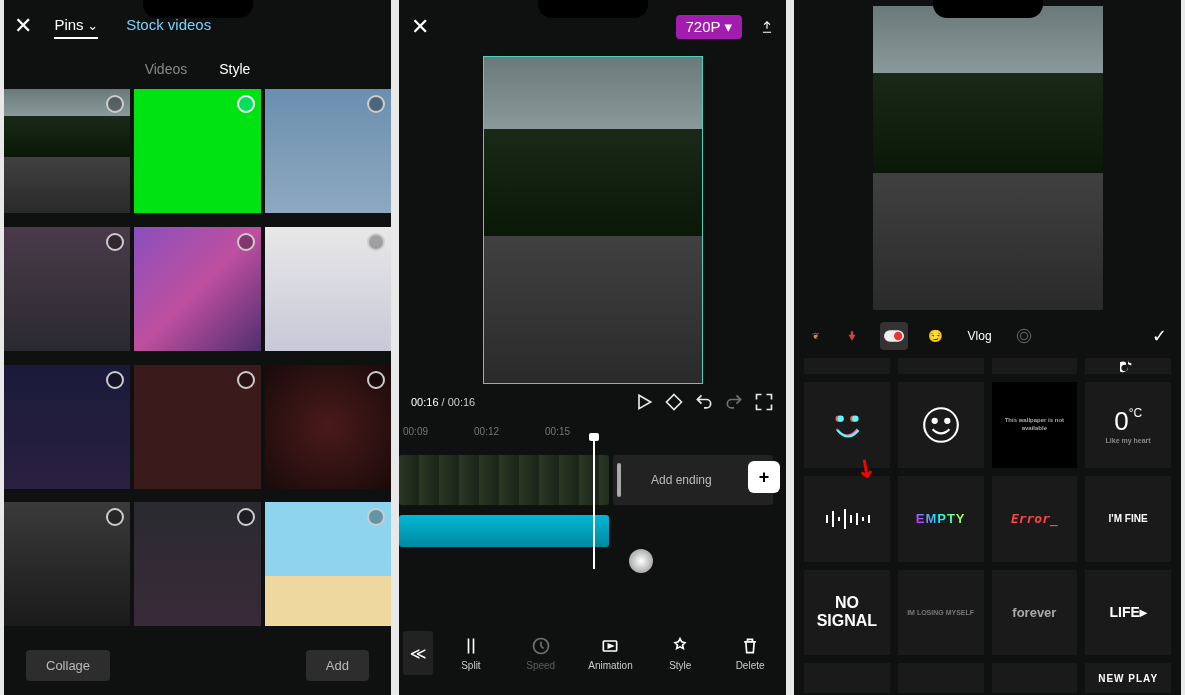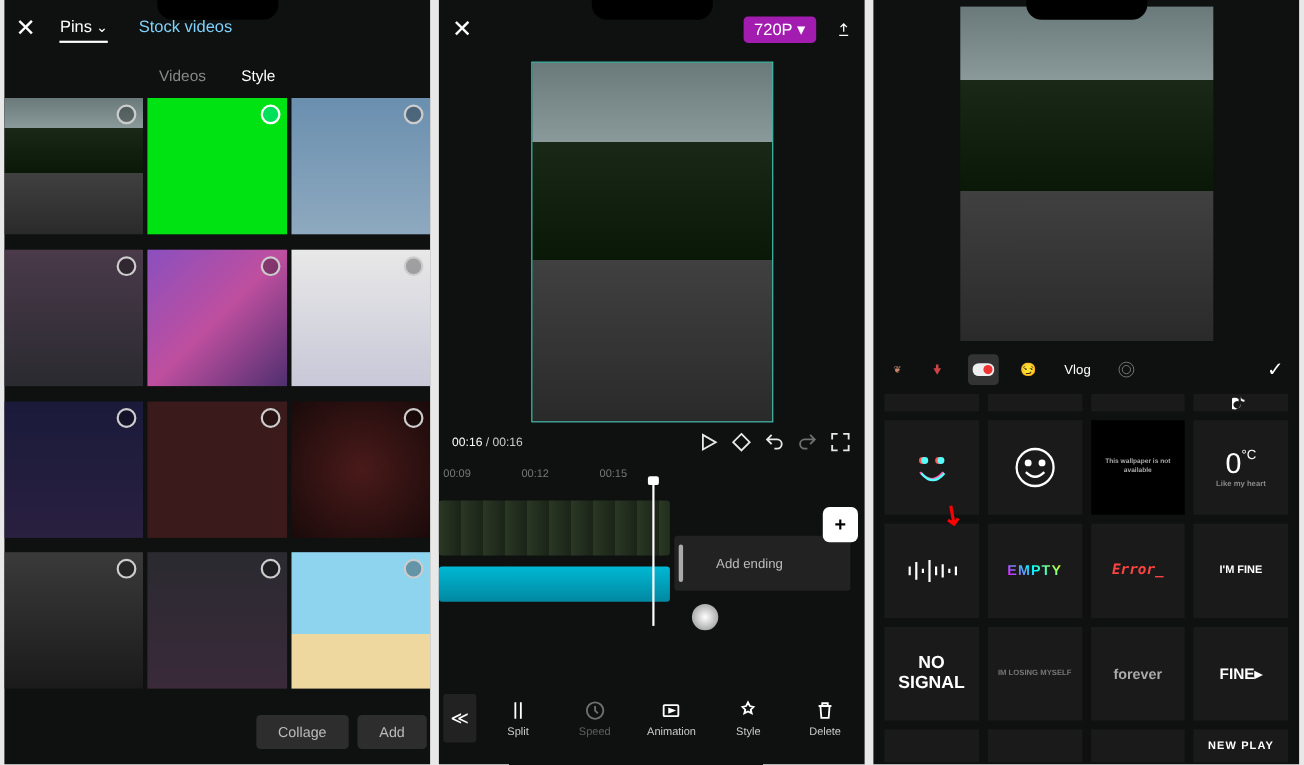--- a/index.html
+++ b/index.html
@@ -29,41 +29,41 @@
     .p1-tab.active { color: #fff; border-bottom: 2px solid #fff; font-weight: 500; }
     .p1-tab.dd::after { content: " ⌄"; font-size: 13px; }
     .p1-subtabs { display: flex; justify-content: center; gap: 32px; padding: 14px 0 12px; font-size: 14px; }
     .p1-sub { color: #888; cursor: pointer; }
     .p1-sub.active { color: #fff; font-weight: 500; }
     .p1-grid { display: grid; grid-template-columns: repeat(3,1fr); gap: 4px; padding: 0 0; flex: 1; overflow: hidden; }
     .thumb { position: relative; background: #222; height: 124px; overflow: hidden; }
     .sel-circle { position: absolute; top: 6px; right: 6px; width: 18px; height: 18px; border: 2px solid #fff; border-radius: 50%; background: rgba(0,0,0,0.3); border-color: #ccc; }
     .sel-circle.sel { background: #00e05a; border-color: #fff; }
     .thumb.green { background: #00e312; }
-    .p1-bottom { display: flex; justify-content: flex-end; gap: 8px; padding: 14px 3px; }
+    .p1-bottom { display: flex; justify-content: space-between; gap: 8px; padding: 14px 22px; }
     .btn { padding: 8px 20px; background: #2d2d2d; border-radius: 4px; font-size: 13px; color: #bbb; cursor: pointer; }
 
     
     .p2-top { display: flex; align-items: center; justify-content: space-between; padding: 14px 12px 6px; }
     .p2-rt { display: flex; align-items: center; gap: 18px; }
     .pill { background: #a21caf; padding: 3px 10px; border-radius: 4px; font-size: 15px; cursor: pointer; }
     .export-ic { width: 14px; height: 14px; cursor: pointer; }
     .preview { margin: 10px auto 4px; width: 220px; height: 328px; border: 1px solid #4dd0c0; background: #1a1a18; }
     .time-row { display: flex; align-items: center; padding: 4px 12px; gap: 10px; }
     .times { font-size: 11px; color: #ccc; }
     .times .cur { color: #fff; }
     .spacer { flex: 1; }
     .ic-btn { width: 20px; height: 20px; cursor: pointer; opacity: .9; }
     .ic-btn.dim { opacity: .4; }
     .ruler { display: flex; gap: 46px; padding: 10px 4px 6px; font-size: 10px; color: #777; }
     .tracks { position: relative; height: 180px; padding: 0; }
     .playhead { position: absolute; left: 194px; top: -4px; width: 2px; height: 130px; background: #fff; z-index: 5; }
     .playhead::before { content: ""; position: absolute; top: -6px; left: -4px; width: 10px; height: 8px; background: #fff; border-radius: 2px; }
     .clip { position: absolute; left: 0; top: 12px; width: 210px; height: 50px; background: repeating-linear-gradient(90deg,#2a3824,#1a2418 20px); border-radius: 3px; }
-    .ending { position: absolute; left: 214px; top: 12px; width: 160px; height: 50px; background: #222; border-radius: 3px; display: flex; align-items: center; padding-left: 38px; font-size: 12px; color: #bbb; cursor: pointer; margin-top: 32px; }
+    .ending { position: absolute; left: 214px; top: 12px; width: 160px; height: 50px; background: #222; border-radius: 3px; display: flex; align-items: center; padding-left: 38px; font-size: 12px; color: #bbb; cursor: pointer; }
     .ending::before { content: ""; position: absolute; left: 4px; top: 8px; width: 4px; height: 34px; background: #aaa; border-radius: 2px; }
     .add-btn { position: absolute; right: 6px; top: 18px; width: 32px; height: 32px; background: #fff; color: #000; border-radius: 6px; font-size: 18px; font-weight: bold; display: flex; align-items: center; justify-content: center; cursor: pointer; }
     .audio { position: absolute; left: 0; top: 72px; width: 210px; height: 32px; background: linear-gradient(#00b8d4,#0288a1); border-radius: 3px; }
     .dot { position: absolute; left: 230px; top: 106px; width: 24px; height: 24px; background: radial-gradient(#fff,#888); border-radius: 50%; }
     .toolbar { display: flex; align-items: center; padding: 8px 4px; gap: 6px; }
     .back-btn { width: 30px; height: 44px; background: #222; display: flex; align-items: center; justify-content: center; border-radius: 3px; font-size: 16px; cursor: pointer; }
     .tool { flex: 1; display: flex; flex-direction: column; align-items: center; gap: 4px; font-size: 10px; color: #ccc; cursor: pointer; }
     .tool.dim { opacity: .4; }
     .tool-ic { width: 20px; height: 20px; }
 
@@ -330,21 +330,21 @@
     <div class="sticker">
         <span class="nosig-t">NO SIGNAL</span>
       </div>
     <div class="sticker">
         <span class="losing-t">IM LOSING MYSELF</span>
       </div>
     <div class="sticker">
         <span class="forever-t">forever</span>
       </div>
     <div class="sticker">
-        <span class="play-t">FINE</span>
+        <span class="play-t">LIFE</span>
       </div>
 
     <div class="sticker half"></div>
     <div class="sticker half"></div>
     <div class="sticker half"></div>
     <div class="sticker half">
         <span class="newlife-t">NEW PLAY</span>
       </div>
   </div>
 </div>

